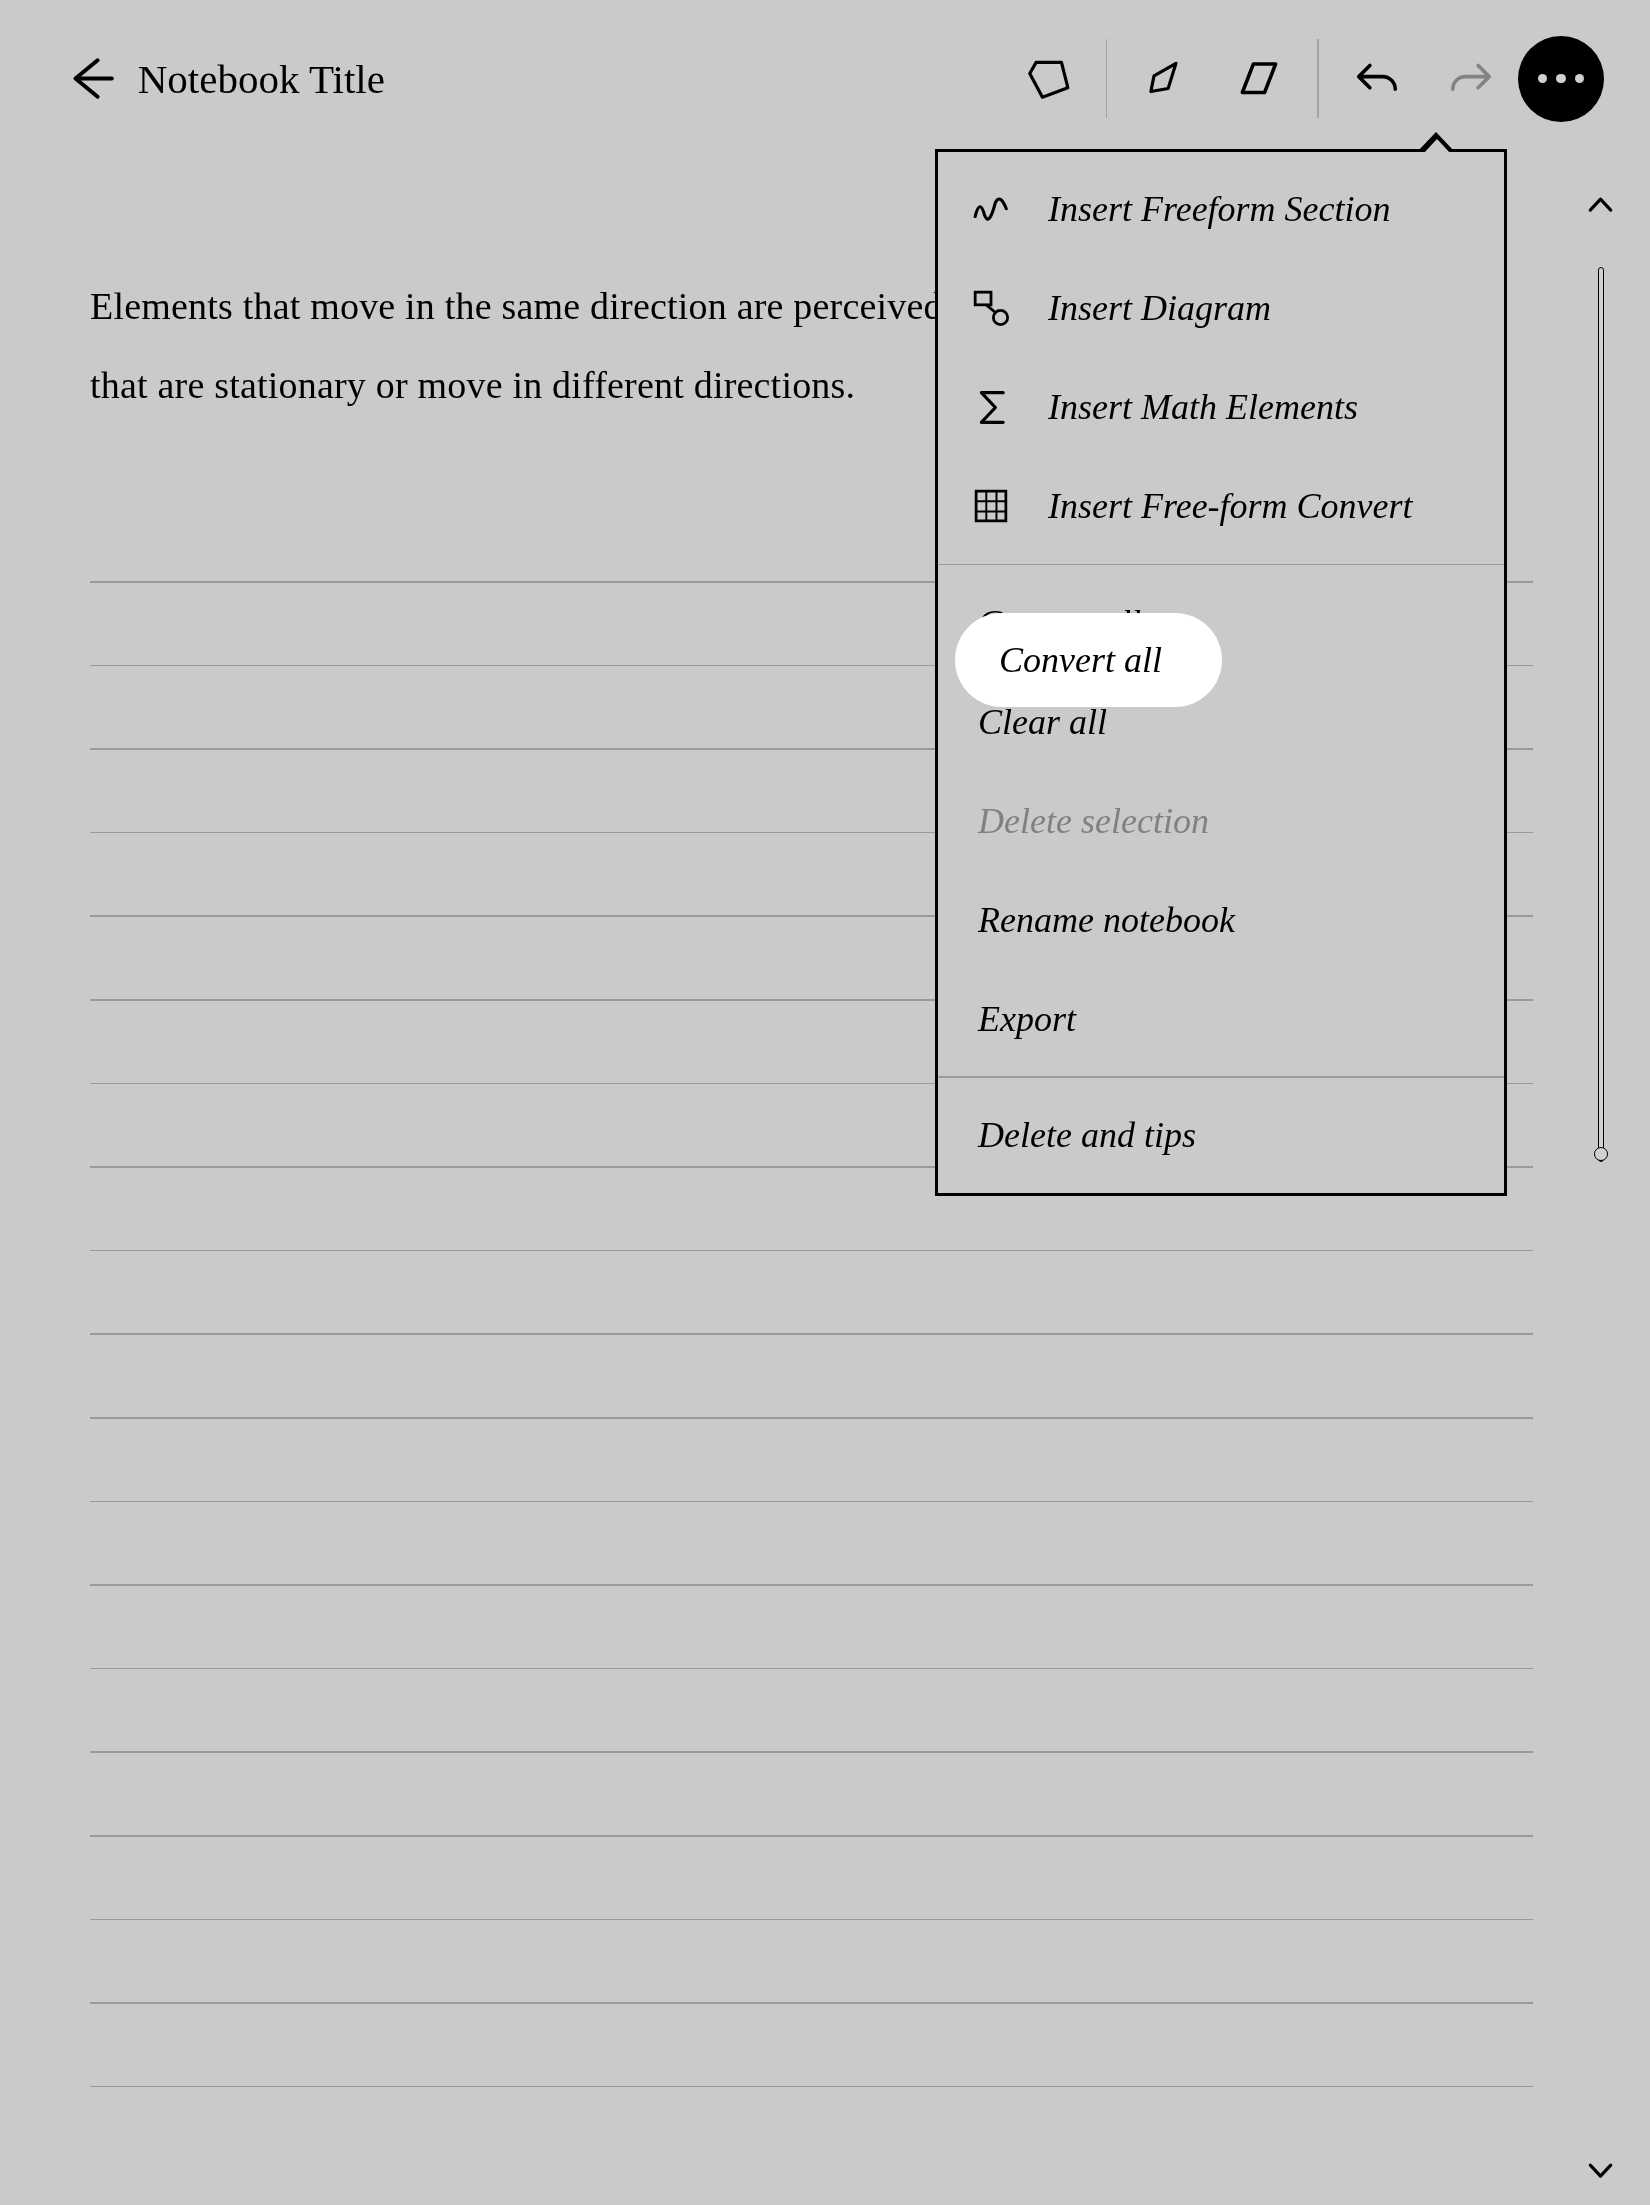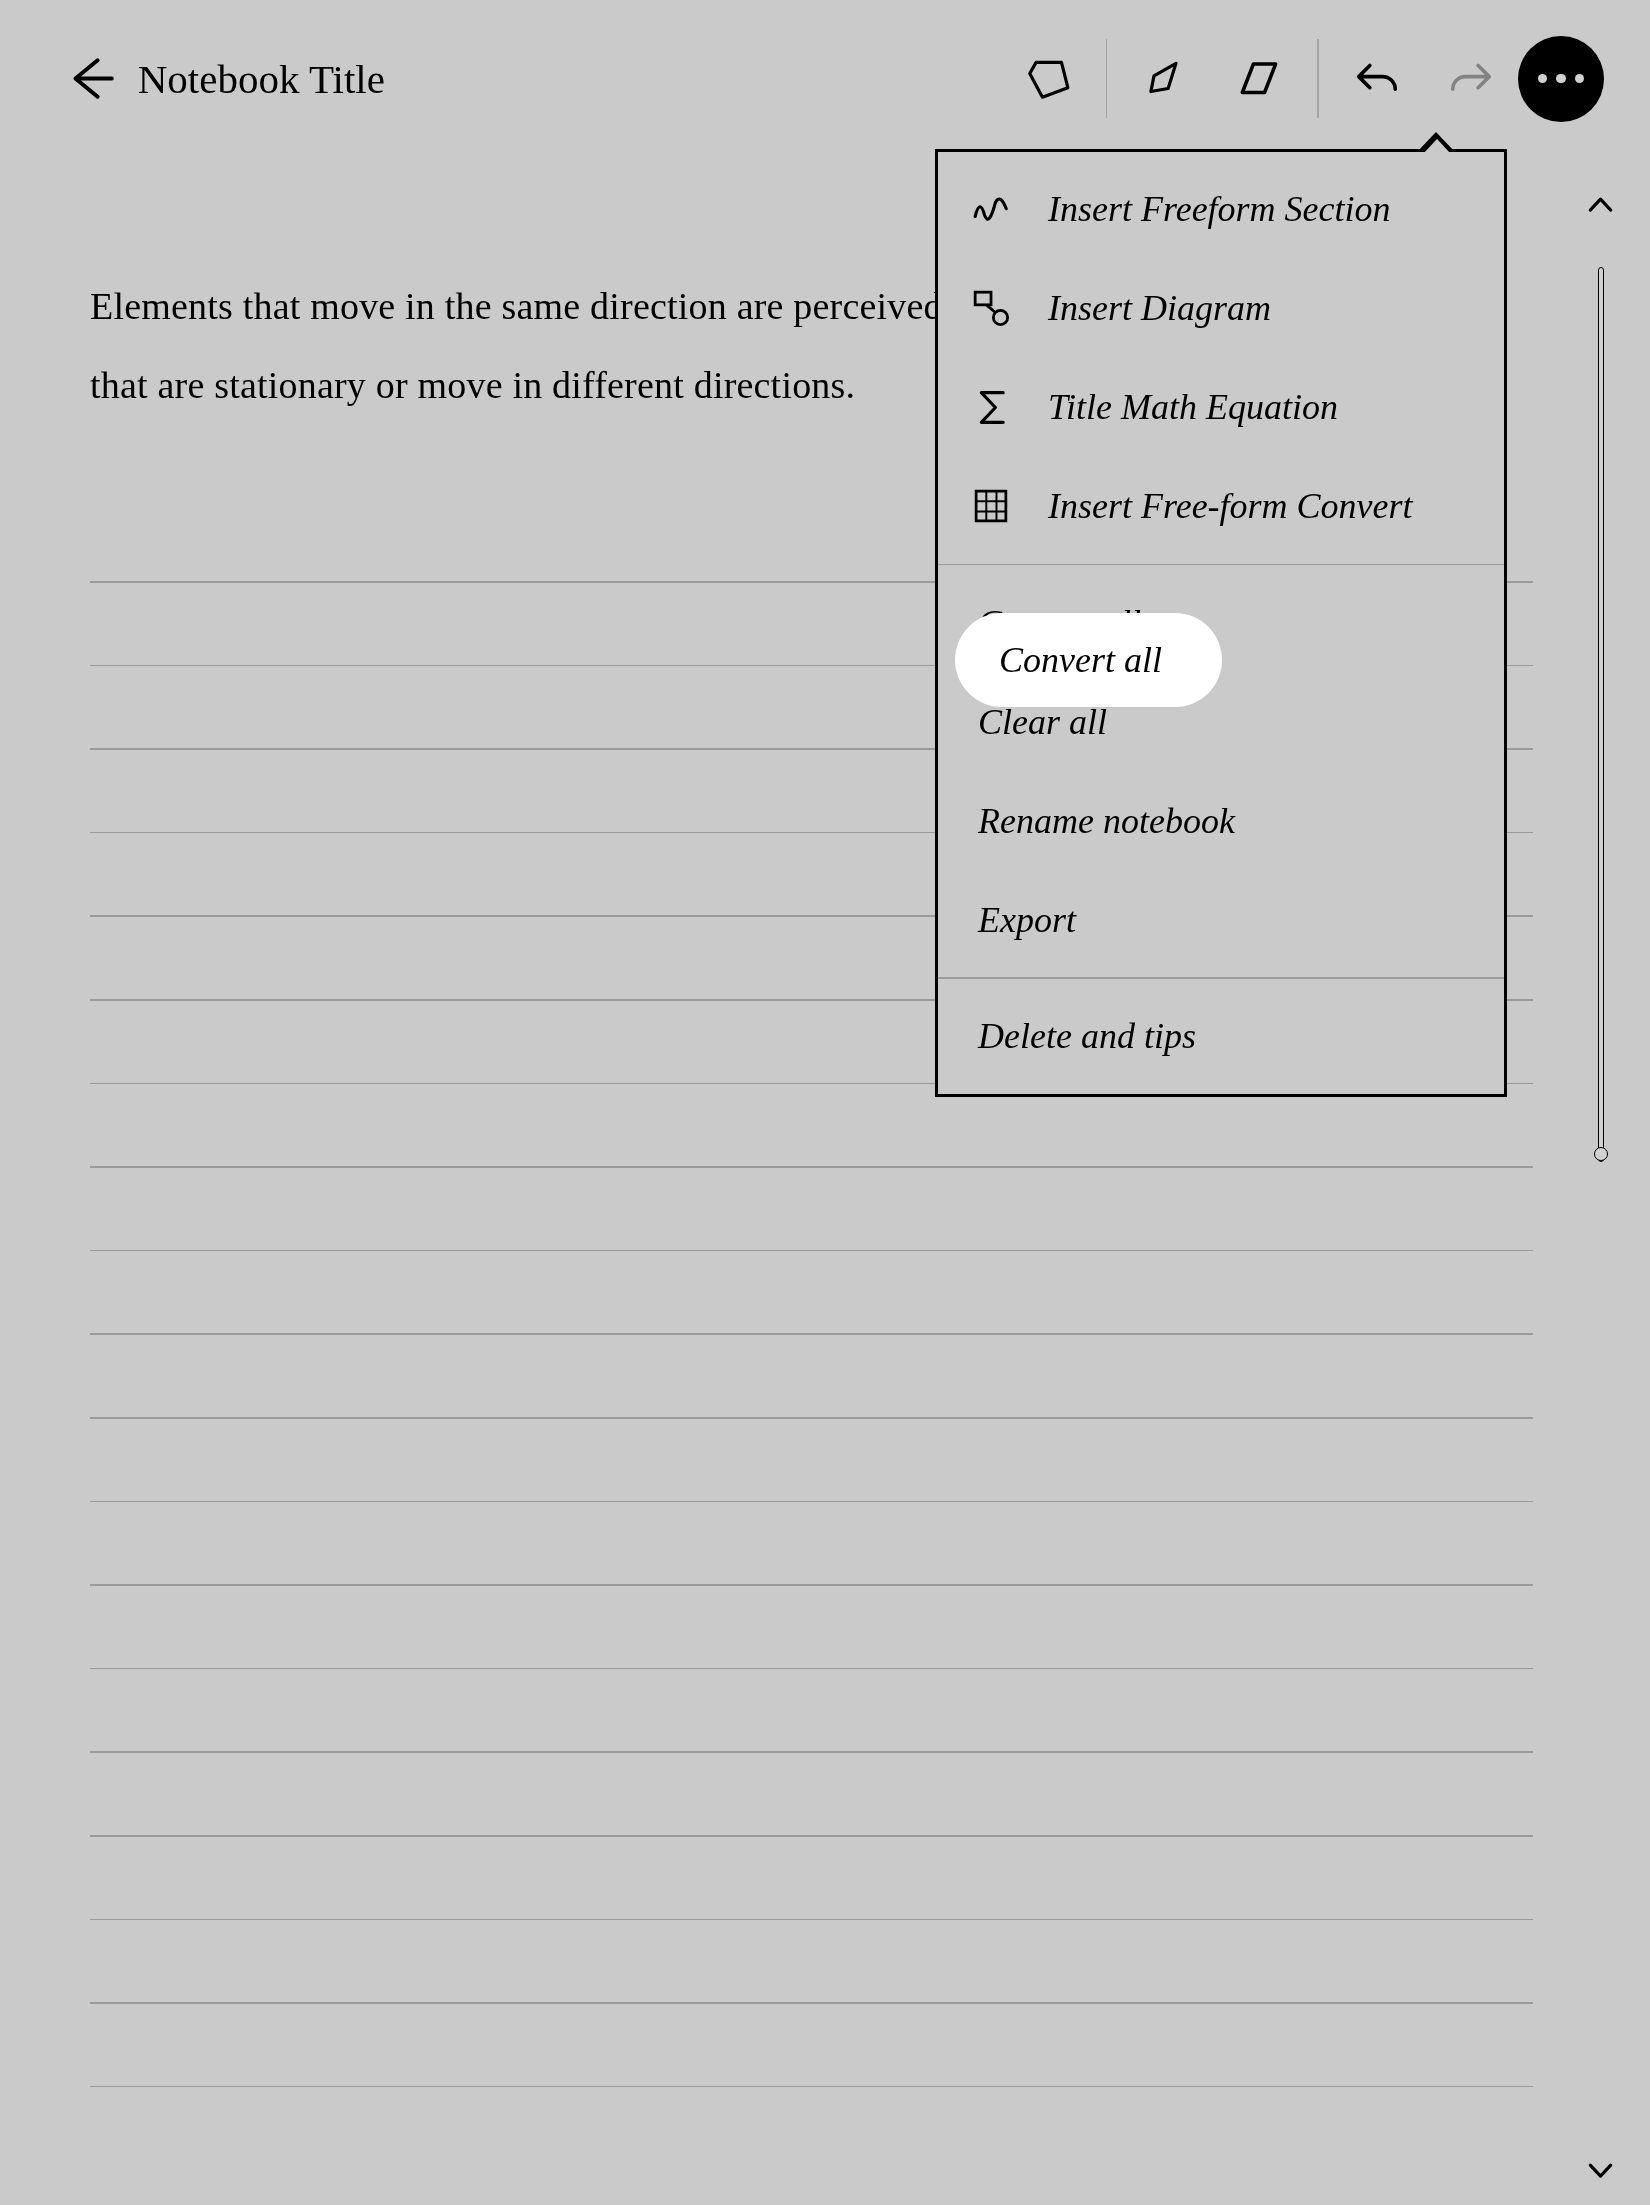--- a/index.html
+++ b/index.html
@@ -316,21 +316,21 @@
             </svg>
         </div>
         <span>Insert Diagram</span>
       </div>
       <div class="menu-item">
         <div class="menu-icon">
           <svg width="33" height="39" viewBox="0 0 42 50">
               <path d="M8 6 L36 6 M8 6 L26 25 L8 44 L36 44" stroke="#000" stroke-width="4" fill="none" stroke-linejoin="round" stroke-linecap="round"></path>
             </svg>
         </div>
-        <span>Title Math Equation</span>
+        <span>Insert Math Elements</span>
       </div>
       <div class="menu-item">
         <div class="menu-icon">
           <svg width="36" height="36" viewBox="0 0 46 46">
               <rect x="4" y="4" width="38" height="38" stroke="#000" stroke-width="3.5" fill="none"></rect>
               <path d="M4 17 H42 M4 30 H42 M17 4 V42 M30 4 V42" stroke="#000" stroke-width="2.5"></path>
             </svg>
         </div>
         <span>Insert Free-form Convert</span>
       </div>
@@ -338,20 +338,23 @@
 
     <div class="menu-divider"></div>
 
     <div class="menu-section">
       <div class="menu-item no-icon">
         <span>Convert all</span>
       </div>
       <div class="menu-item no-icon">
         <span>Clear all</span>
       </div>
+      <div class="menu-item no-icon disabled">
+        <span>Delete selection</span>
+      </div>
       <div class="menu-item no-icon">
         <span>Rename notebook</span>
       </div>
       <div class="menu-item no-icon">
         <span>Export</span>
       </div>
     </div>
 
     <div class="menu-divider"></div>
 

